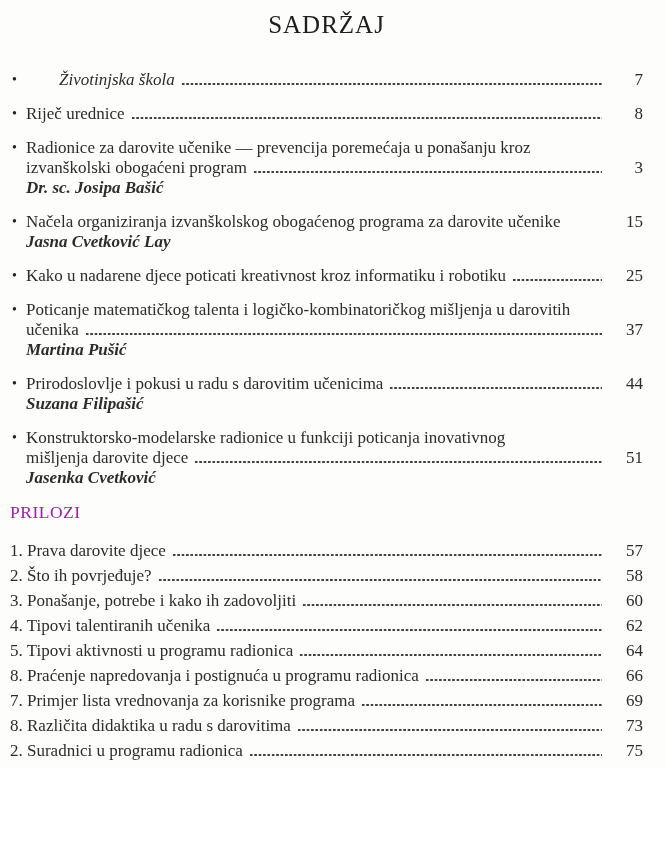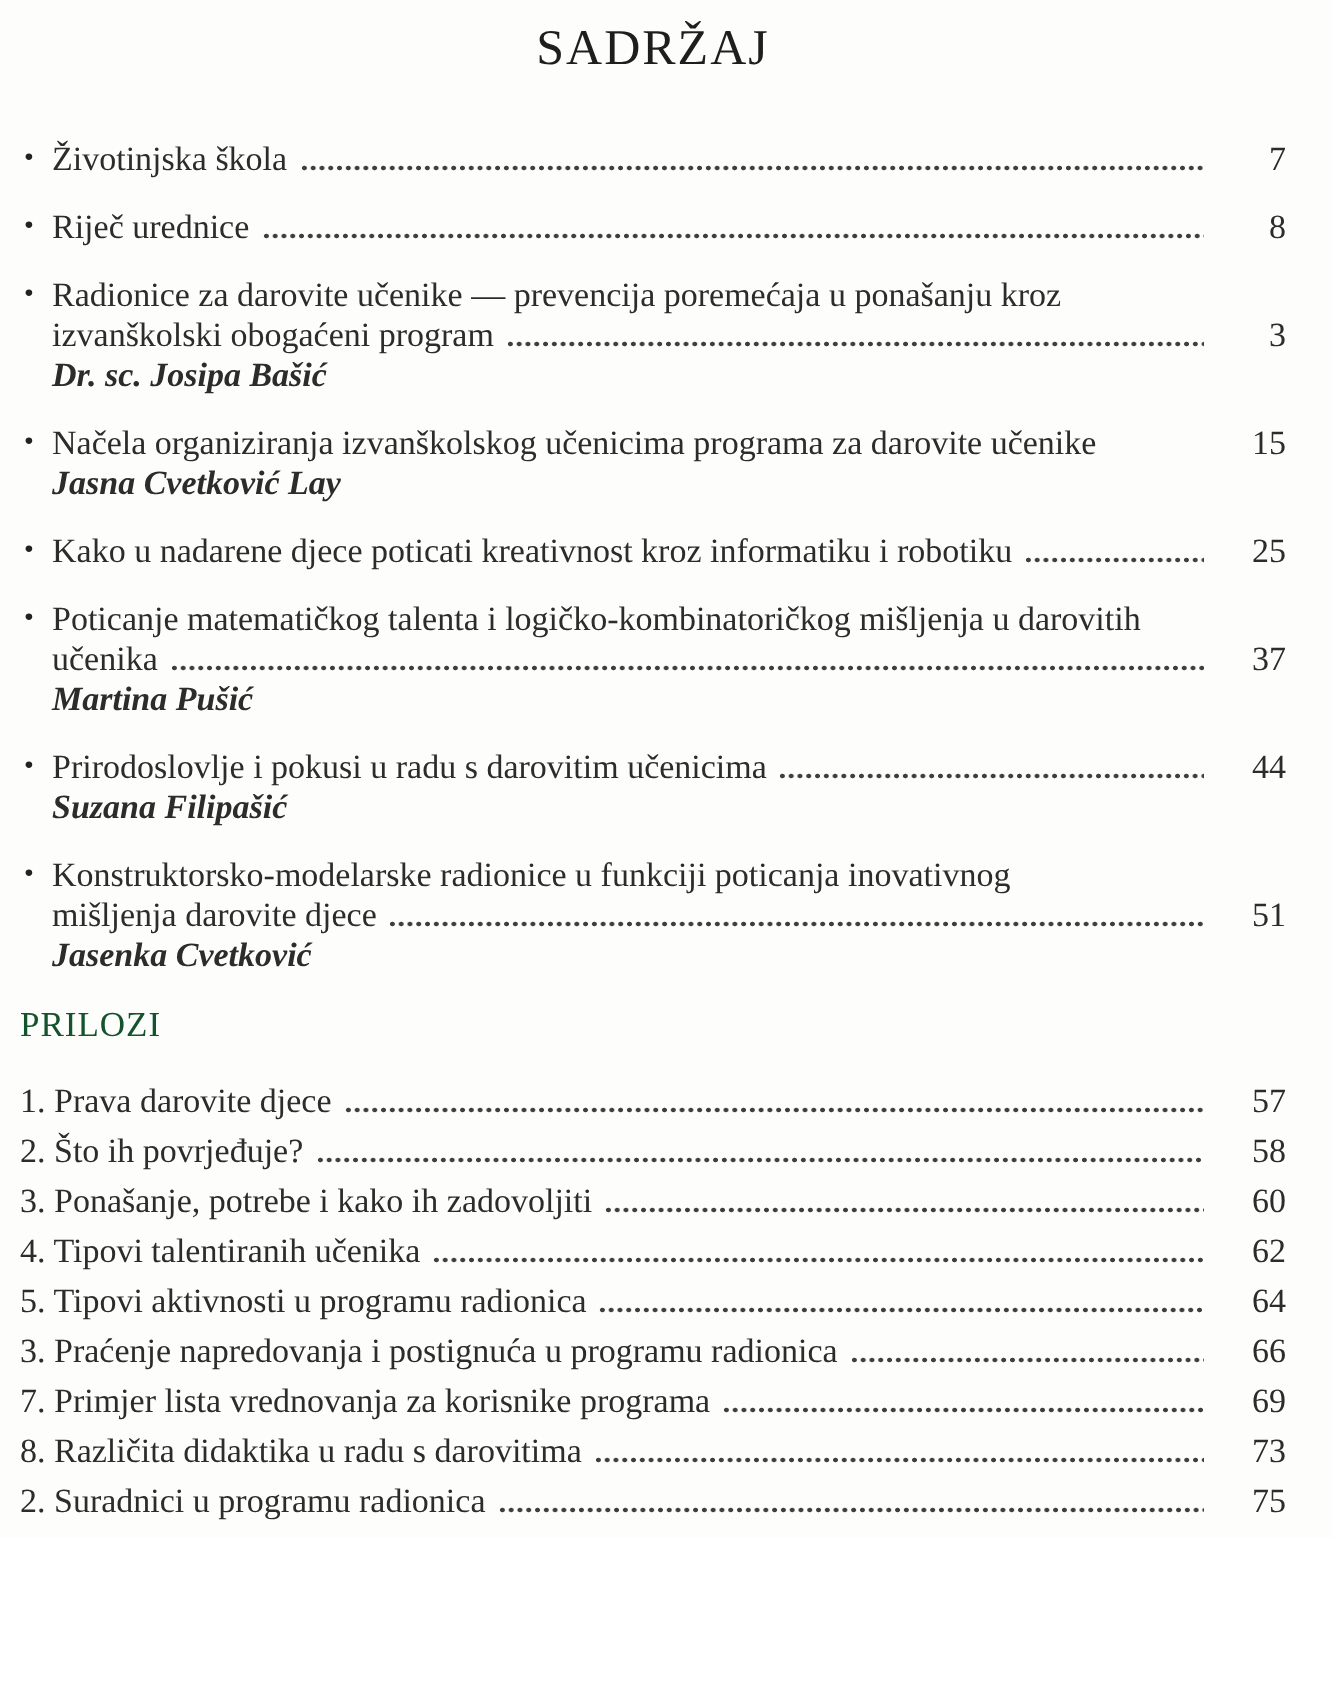--- a/index.html
+++ b/index.html
@@ -11,31 +11,31 @@
     overflow:hidden;position:relative;
   }
   .title{
     font-size:25px;font-weight:400;letter-spacing:1px;
     text-align:center;margin:2px 0 30px 0;line-height:30px;color:#1e1e1e;
   }
   .entry{position:relative;margin:0 0 14px 16px;font-size:17px;line-height:20px;}
   .bullet{position:absolute;left:-14px;top:0;font-size:14px;line-height:20px;color:#222;}
   .line{display:flex;align-items:baseline;}
   .t{white-space:nowrap;}
-  .it{}
+  .it{font-style:italic;margin-left:33px;}
   .dots{
     flex:1 1 0;min-width:0;height:6px;align-self:flex-end;
     margin:0 5px 3px 6px;
     background-image:radial-gradient(circle,#3e3e3e 1px,rgba(0,0,0,0) 1.35px);
     background-size:4.4px 6px;background-repeat:repeat-x;background-position:0 100%;
   }
   .gap{flex:1 1 0;min-width:0;}
   .pg{flex:0 0 36px;text-align:right;font-size:17px;}
   .author{font-weight:700;font-style:italic;line-height:20px;}
-  .heading{font-size:17.5px;letter-spacing:0.5px;line-height:20px;margin:8px 0 16px 0;color:#14532d;}
+  .heading{font-size:17.5px;letter-spacing:0.5px;line-height:20px;margin:8px 0 16px 0;color:#a21caf;}
   .plist .row{display:flex;align-items:baseline;font-size:17px;line-height:25px;}
   .plist .dots{margin-bottom:5px;}
   .footer-row{display:flex;align-items:baseline;margin-top:20px;font-size:17.5px;line-height:20px;}
   .footer-row .dots{margin-bottom:3px;}
 </style>
 </head>
 <body>
 
 <div class="page">
 
@@ -68,21 +68,21 @@
       <span class="t">izvanškolski obogaćeni program</span>
       <span class="dots"></span>
       <span class="pg">3</span>
     </div>
     <div class="author">Dr. sc. Josipa Bašić</div>
   </div>
 
   <div class="entry">
     <span class="bullet">•</span>
     <div class="line">
-      <span class="t">Načela organiziranja izvanškolskog učenicima programa za darovite učenike</span>
+      <span class="t">Načela organiziranja izvanškolskog obogaćenog programa za darovite učenike</span>
       <span class="gap"></span>
       <span class="pg">15</span>
     </div>
     <div class="author">Jasna Cvetković Lay</div>
   </div>
 
   <div class="entry">
     <span class="bullet">•</span>
     <div class="line">
       <span class="t">Kako u nadarene djece poticati kreativnost kroz informatiku i robotiku</span>
@@ -149,21 +149,21 @@
       <span class="t">4. Tipovi talentiranih učenika</span>
       <span class="dots"></span>
       <span class="pg">62</span>
     </div>
     <div class="row">
       <span class="t">5. Tipovi aktivnosti u programu radionica</span>
       <span class="dots"></span>
       <span class="pg">64</span>
     </div>
     <div class="row">
-      <span class="t">3. Praćenje napredovanja i postignuća u programu radionica</span>
+      <span class="t">8. Praćenje napredovanja i postignuća u programu radionica</span>
       <span class="dots"></span>
       <span class="pg">66</span>
     </div>
     <div class="row">
       <span class="t">7. Primjer lista vrednovanja za korisnike programa</span>
       <span class="dots"></span>
       <span class="pg">69</span>
     </div>
     <div class="row">
       <span class="t">8. Različita didaktika u radu s darovitima</span>

